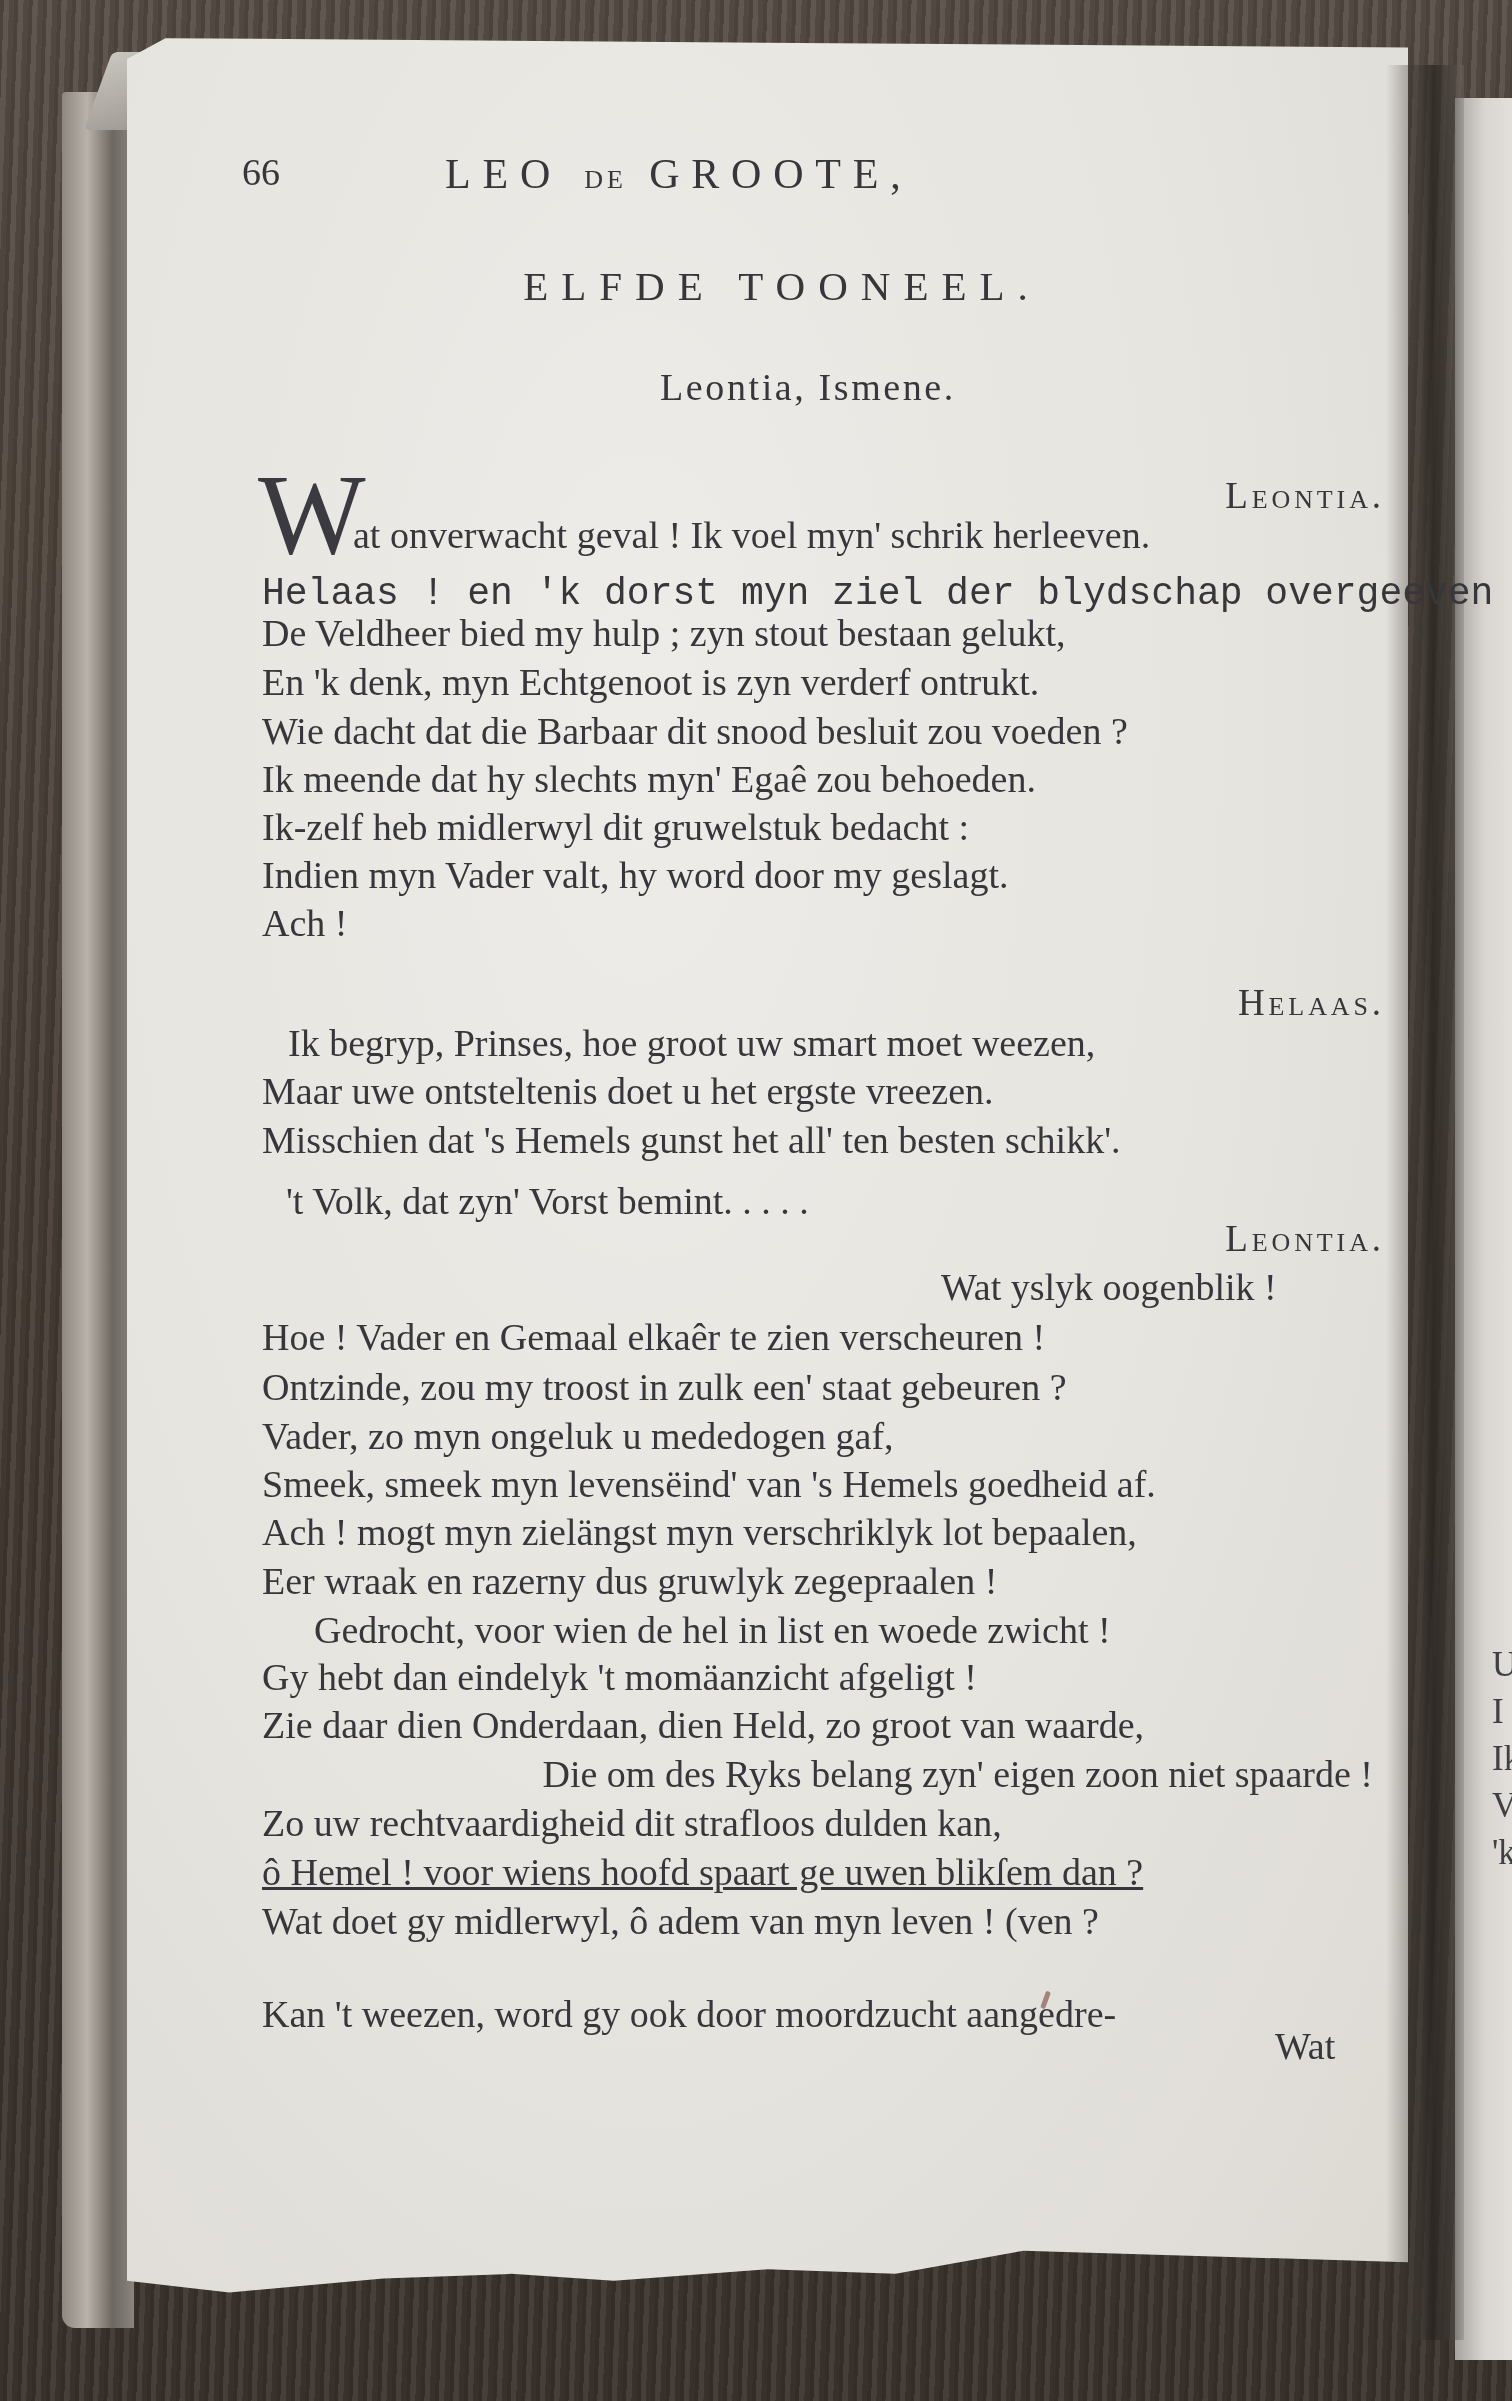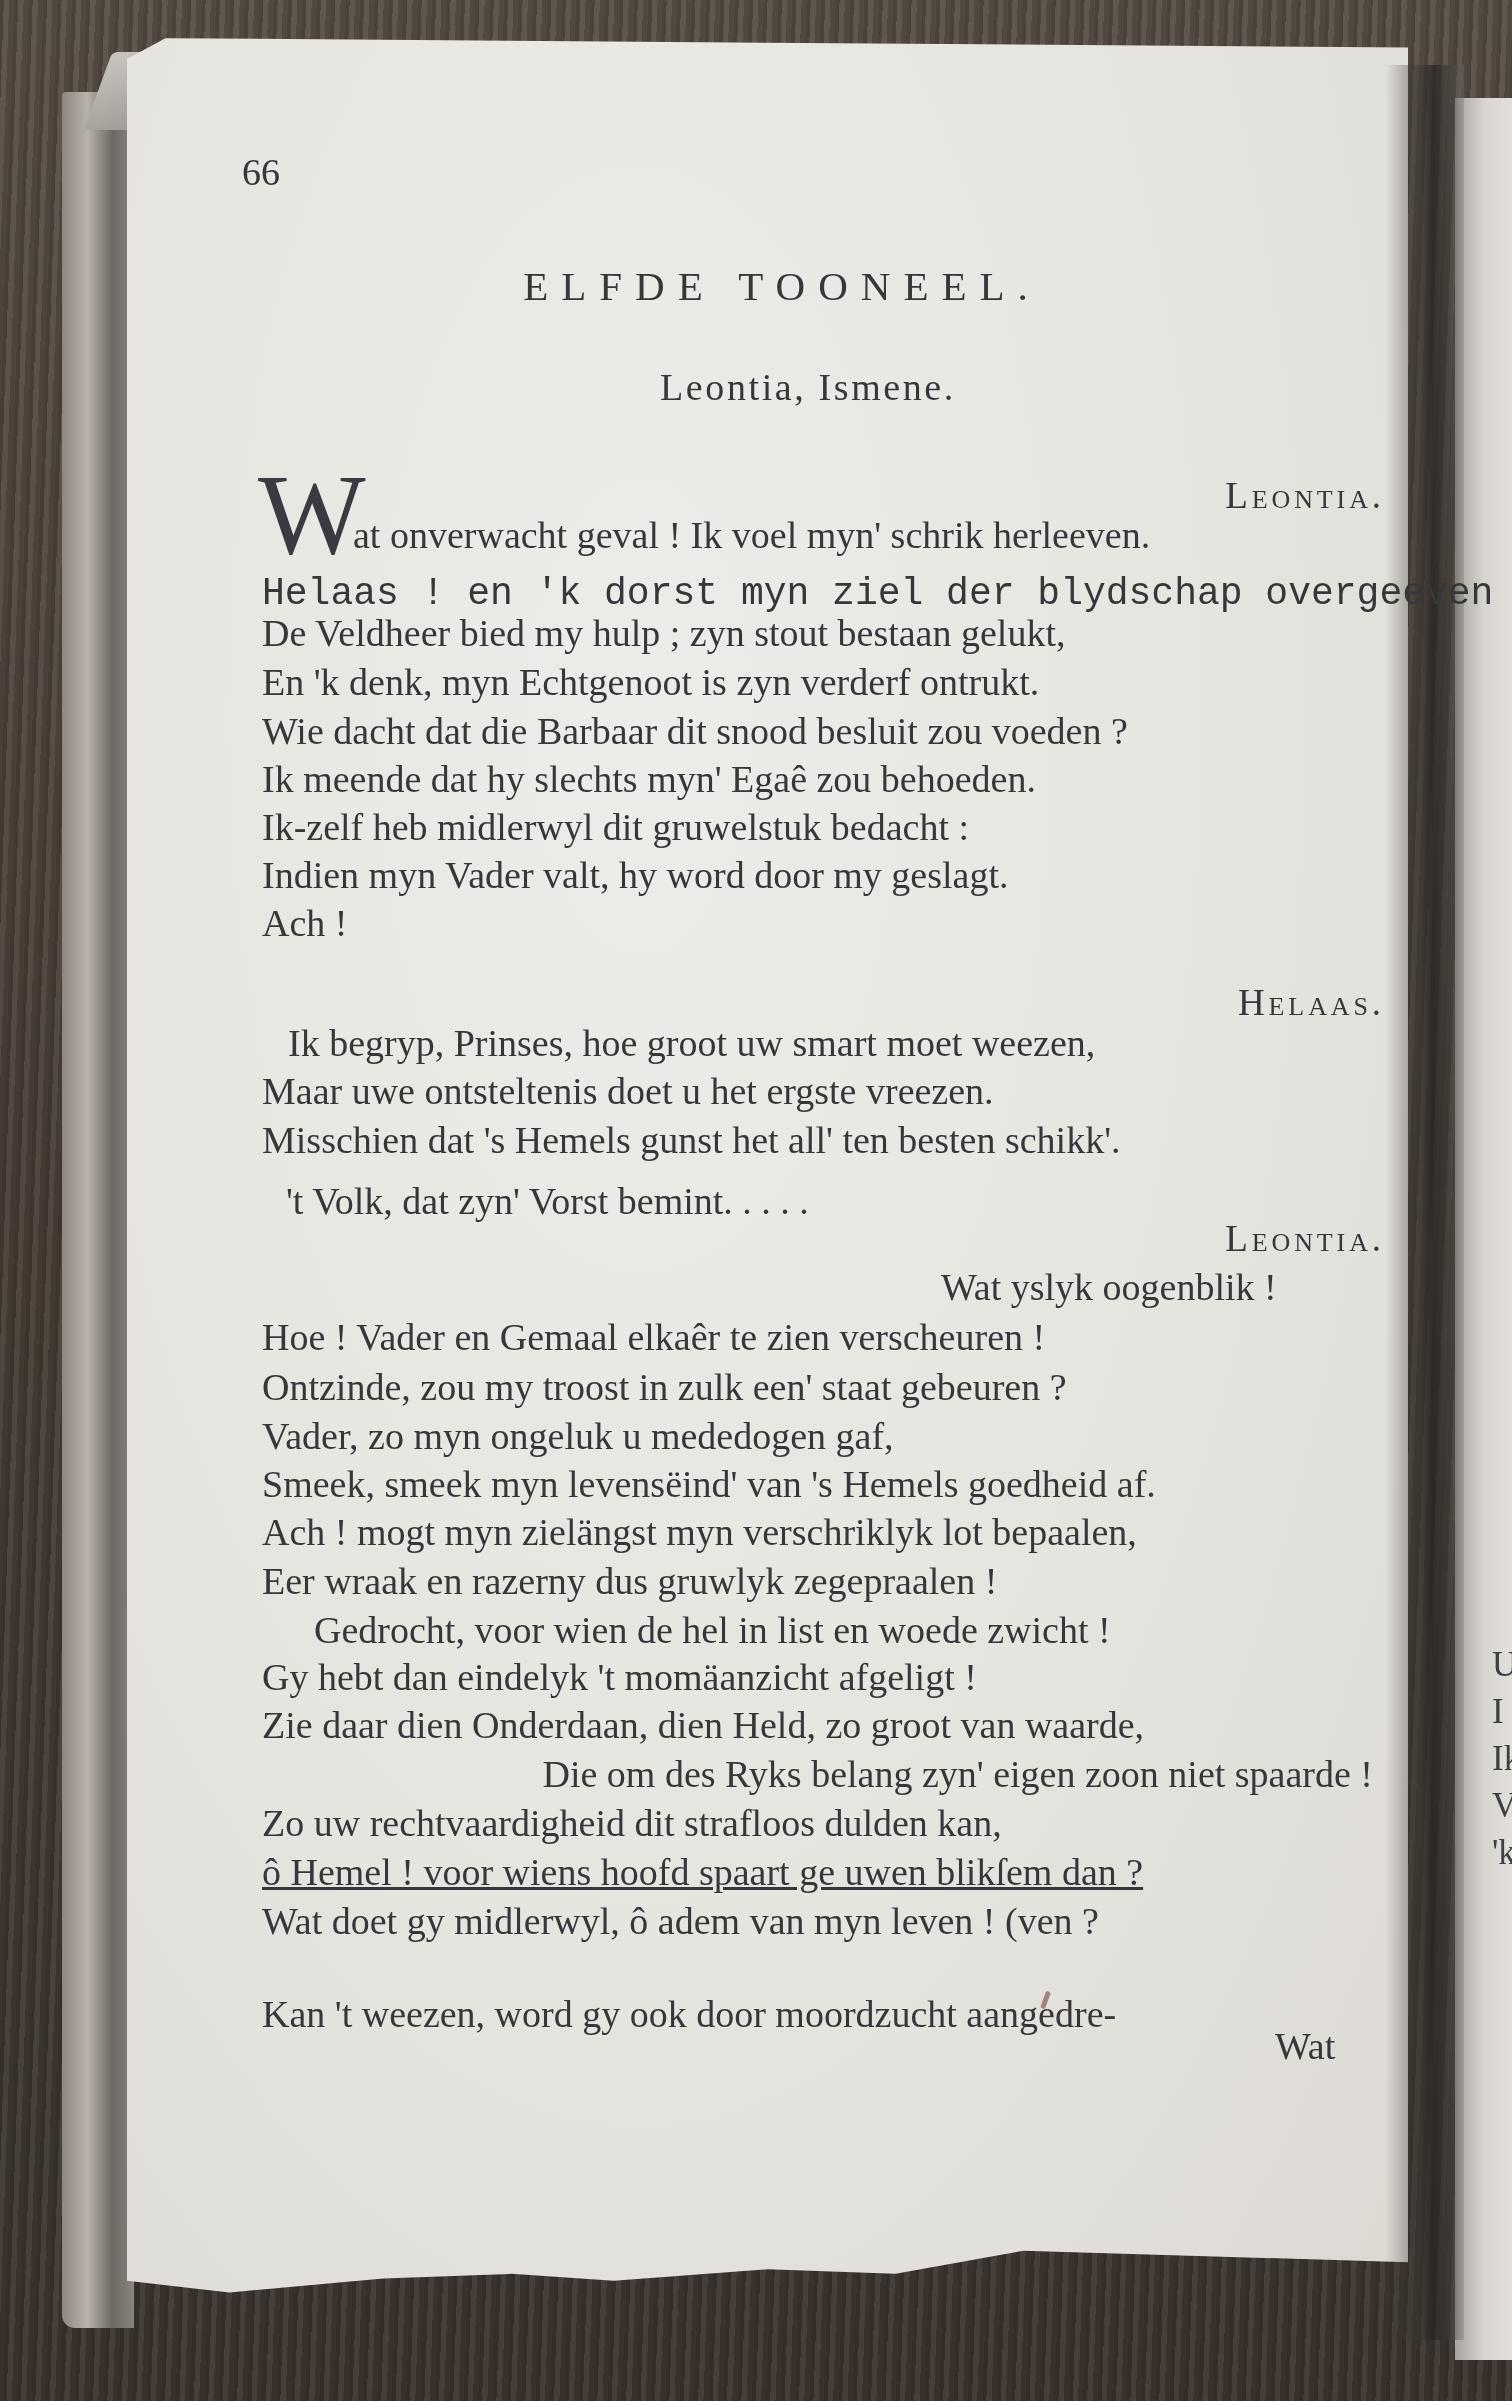--- a/index.html
+++ b/index.html
@@ -78,20 +78,21 @@
 <div class="page"></div>
 <div class="right-page"></div>
 <div class="gutter-shadow"></div>
 
 <div class="right-page-fragment"><div>U</div><div>I</div><div>Ik</div><div>V</div><div>'k</div></div>
 
 <div class="text">
 
   <div class="running-head">
     <span class="page-number">66</span>
+    <span class="head-title"><span>LEO</span> <span class="sc">DE</span> <span>GROOTE,</span></span>
   </div>
 
   <div class="scene-title">ELFDE TOONEEL.</div>
   <div class="characters">Leontia, Ismene.</div>
 
   <div class="drop-cap">W</div>
 
   <div class="speaker" style="top:474px;">Leontia.</div>
   <div class="line" style="top:513px; left:353px;">at onverwacht geval ! Ik voel myn' schrik herleeven.</div>
   <div class="line" style="top:572px;font-family:Liberation Mono, monospace;">Helaas ! en 'k dorst myn ziel der blydschap overgeeven !</div>

